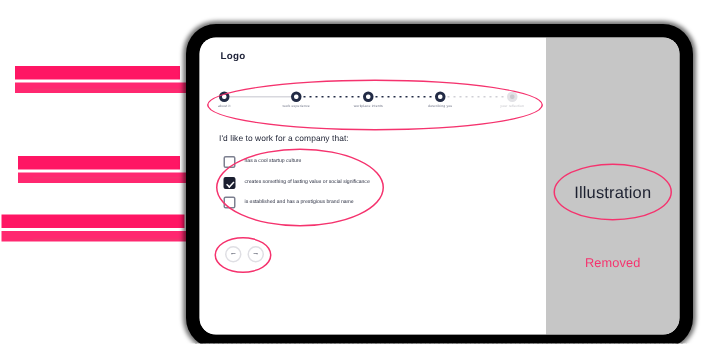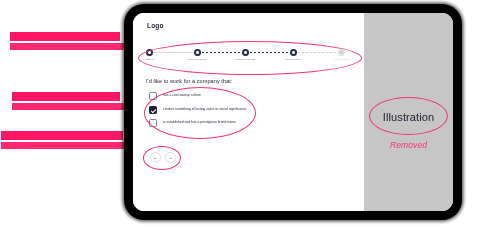--- a/index.html
+++ b/index.html
@@ -1,19 +1,19 @@
 <!DOCTYPE html>
 <html><head>
 <meta charset="utf-8">
 <style>
   html,body{margin:0;padding:0;background:#ffffff;}
   body{width:478px;height:229px;overflow:hidden;position:relative;
        font-family:"Liberation Sans", sans-serif;}
 
-  #stage{position:absolute;left:0;top:0;width:414px;height:229px;}
+  #stage{position:absolute;left:0;top:12px;width:414px;height:229px;}
 
   
   .anno{position:absolute;}
   .anno-text{
     position:absolute;height:9px;
     background:#ff0a5c;
     filter:blur(0.4px);
     opacity:.95;
   }
   .anno-text2{
@@ -105,21 +105,21 @@
   
   #illu-wrap{
     position:absolute;left:0;right:0;top:84px;text-align:center;
   }
   #illu-ellipse{
     position:relative;display:inline-block;padding:9px 13px;
     border:1.3px solid #f5336e;border-radius:50%;
   }
   #illu-text{font-size:11px;color:#1d2130;letter-spacing:.1px;}
   #removed{
-    margin-top:5px;font-size:8.5px;color:#f5336e;letter-spacing:.1px;font-style:italic;
+    margin-top:23px;font-size:8.5px;color:#f5336e;letter-spacing:.1px;
   }
 
   
   .hl{position:absolute;border:1.3px solid #f5336e;border-radius:50%;
       pointer-events:none;}
 </style>
 </head>
 <body>
 
 <div id="stage">

